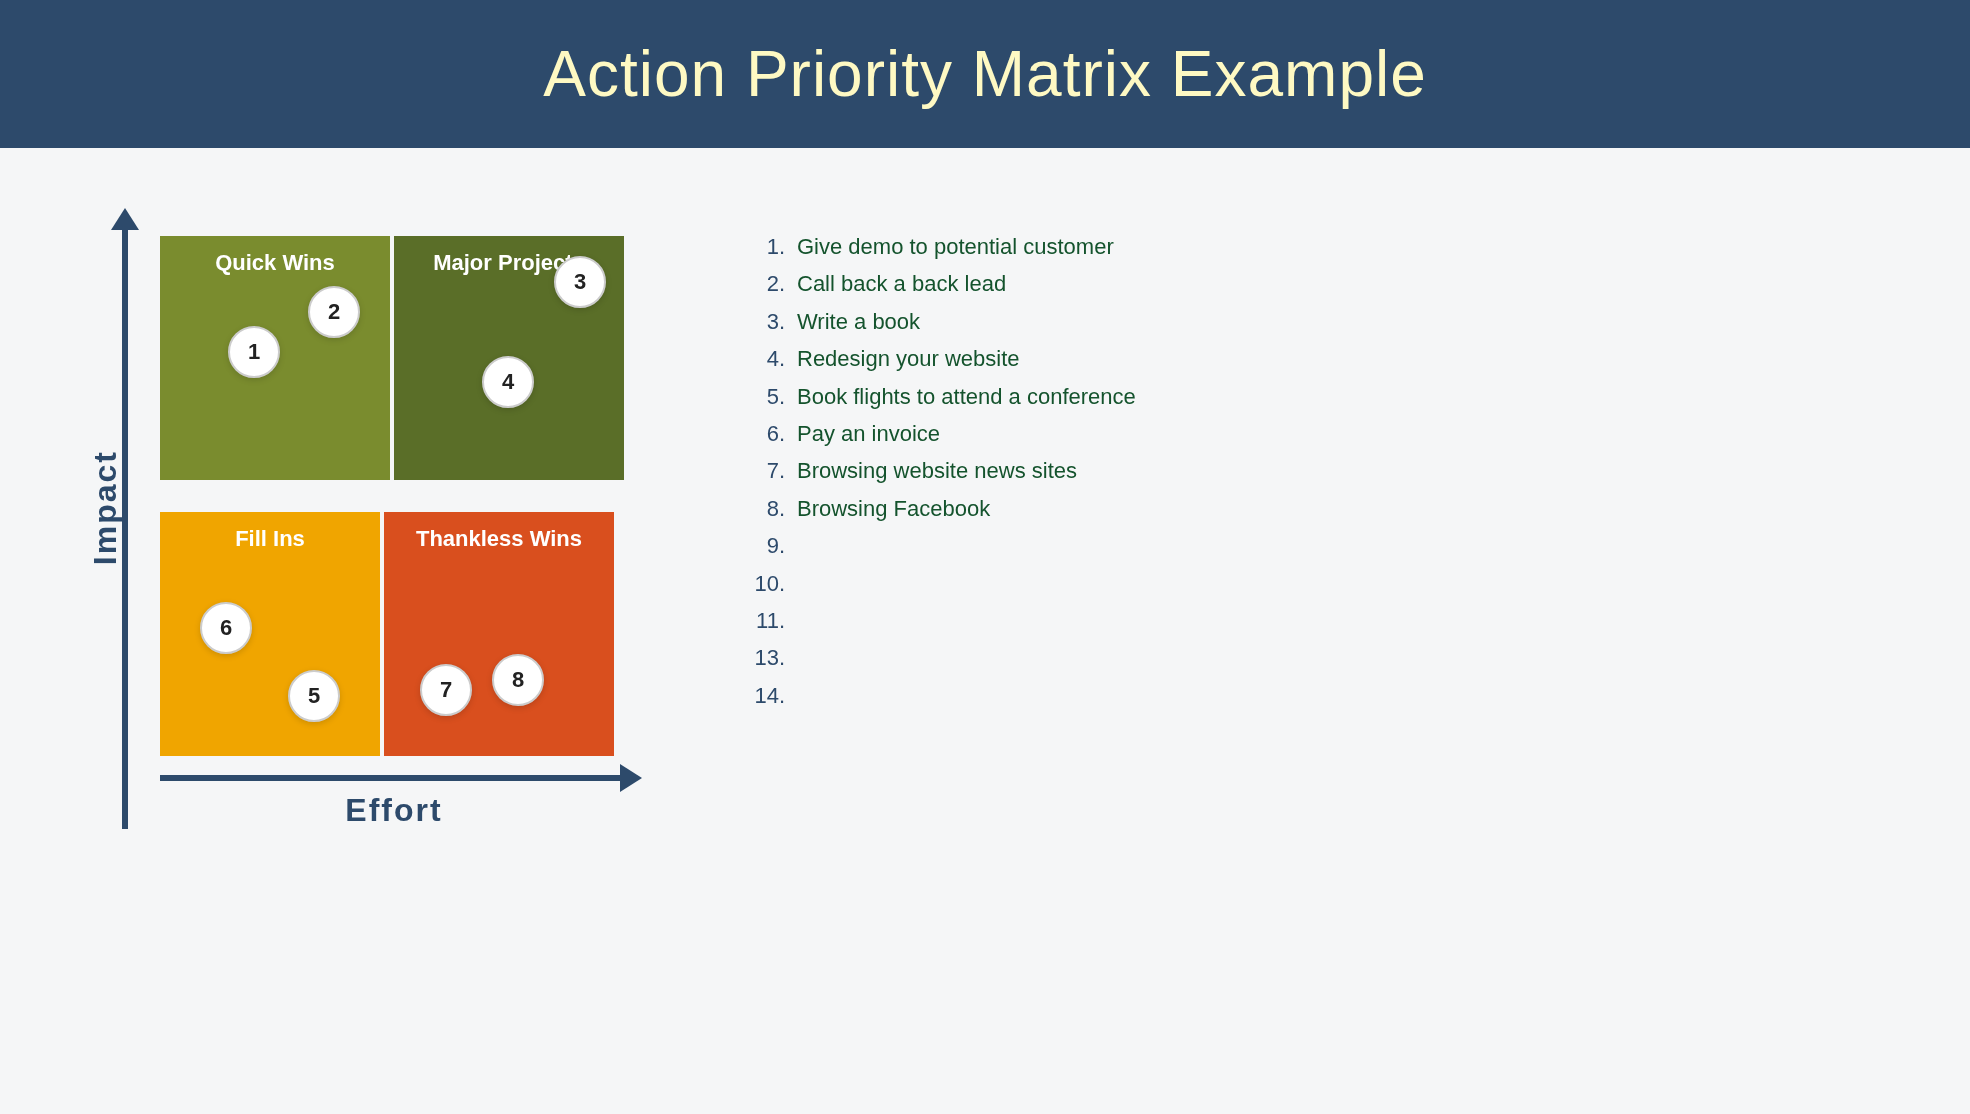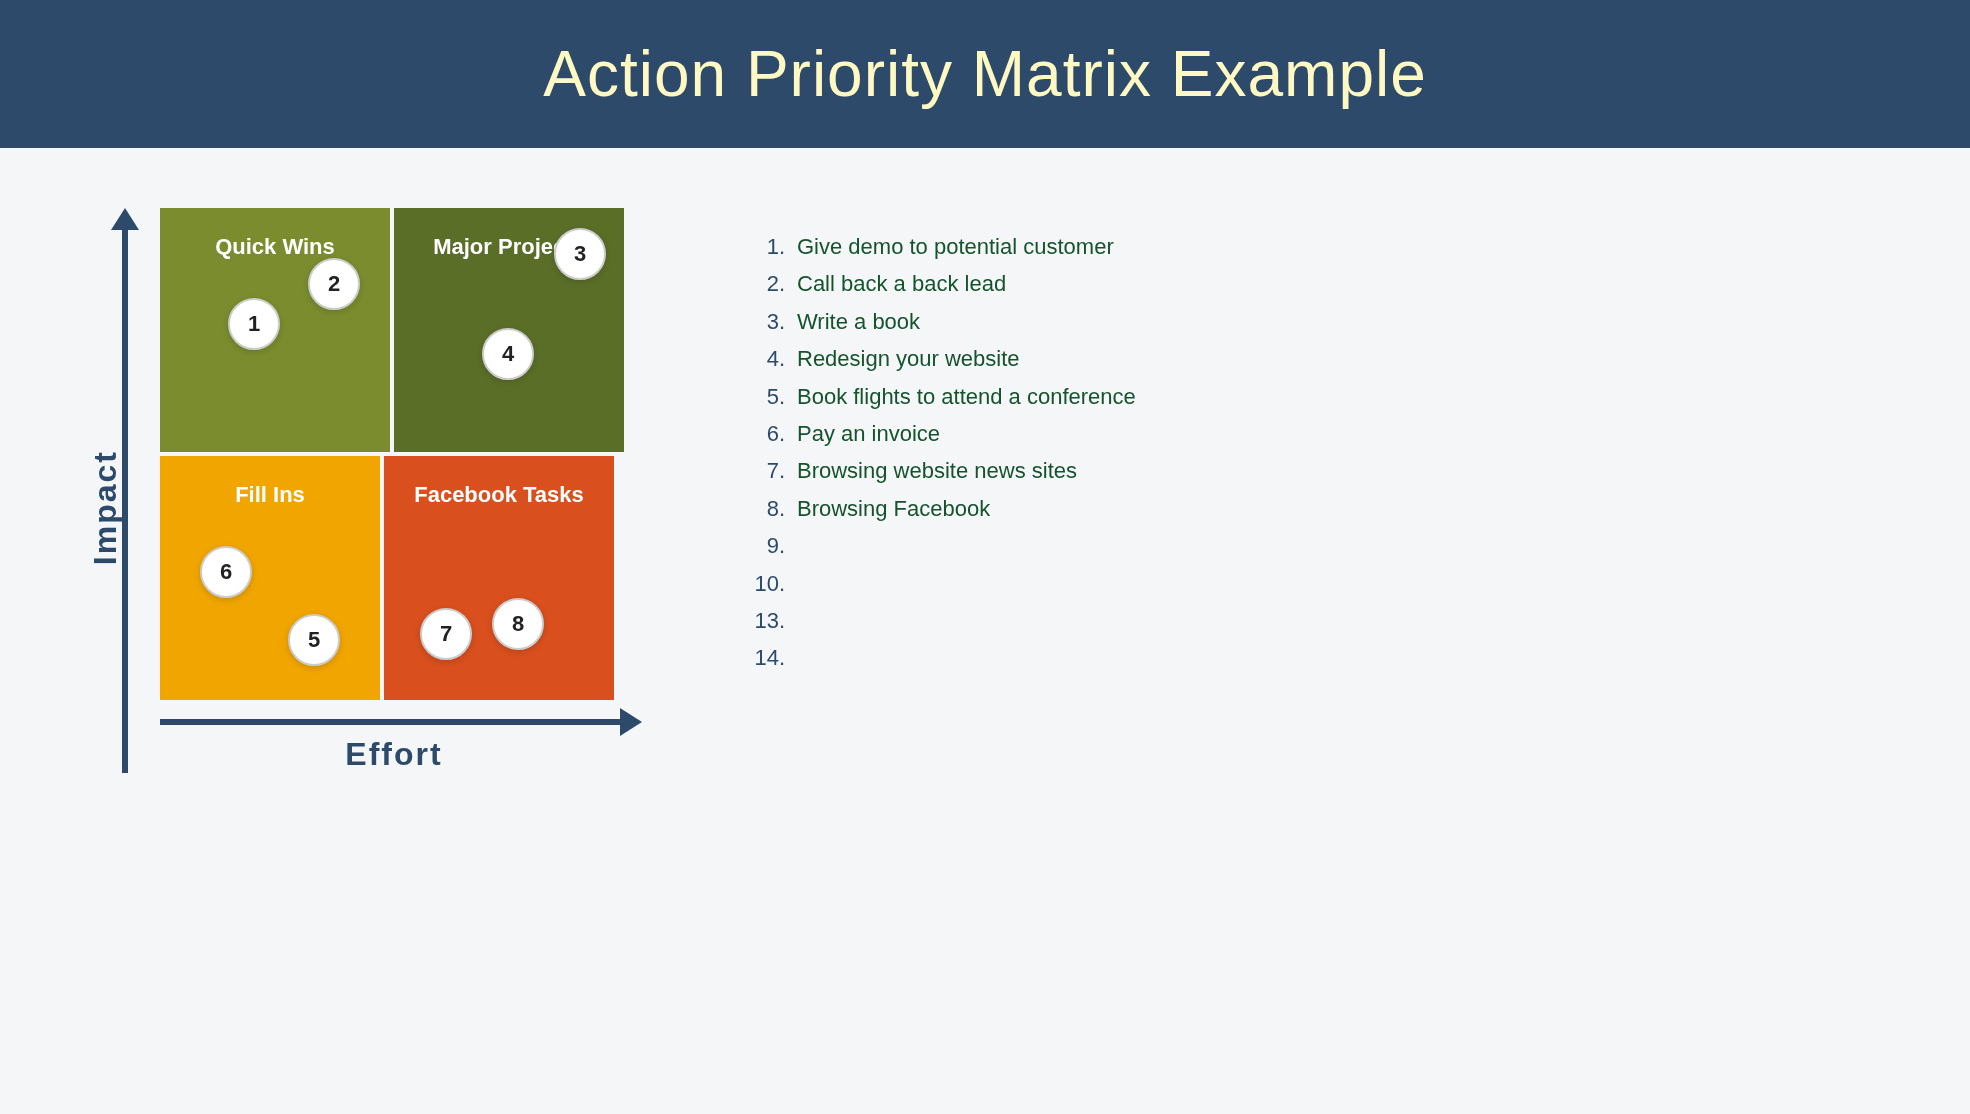--- a/index.html
+++ b/index.html
@@ -78,21 +78,22 @@
       flex-direction: row;
       gap: 4px;
     }
 
     .quadrant {
       width: 230px;
       height: 244px;
       position: relative;
       display: flex;
       flex-direction: column;
-      padding: 26px;
+      padding: 14px;
+      margin-top: 28px;
     }
 
     .quadrant-title {
       font-size: 22px;
       font-weight: 600;
       color: #fff;
       text-align: center;
       margin-bottom: 8px;
     }
 
@@ -231,21 +232,21 @@
               <div class="bubble" style="left:40px; top:90px;">
                 <span>6</span>
               </div>
 
               <div class="bubble" style="left:128px; top:158px;">
                 <span>5</span>
               </div>
             </div>
 
             <div class="quadrant q-thankless-tasks" style="width:230px; height:244px;">
-              <div class="quadrant-title">Facebook Tasks</div>
+              <div class="quadrant-title">Thankless Wins</div>
 
               <div class="bubble" style="left:36px; top:152px;">
                 <span>7</span>
               </div>
 
               <div class="bubble" style="left:108px; top:142px;">
                 <span>8</span>
               </div>
             </div>
           </div>
@@ -303,20 +304,24 @@
       </li>
       <li>
         <span class="task-num">9.</span>
         <span class="task-text"></span>
       </li>
       <li>
         <span class="task-num">10.</span>
         <span class="task-text"></span>
       </li>
       <li>
+        <span class="task-num">11.</span>
+        <span class="task-text"></span>
+      </li>
+      <li>
         <span class="task-num">13.</span>
         <span class="task-text"></span>
       </li>
       <li>
         <span class="task-num">14.</span>
         <span class="task-text"></span>
       </li>
     </ol>
   </div>
 

